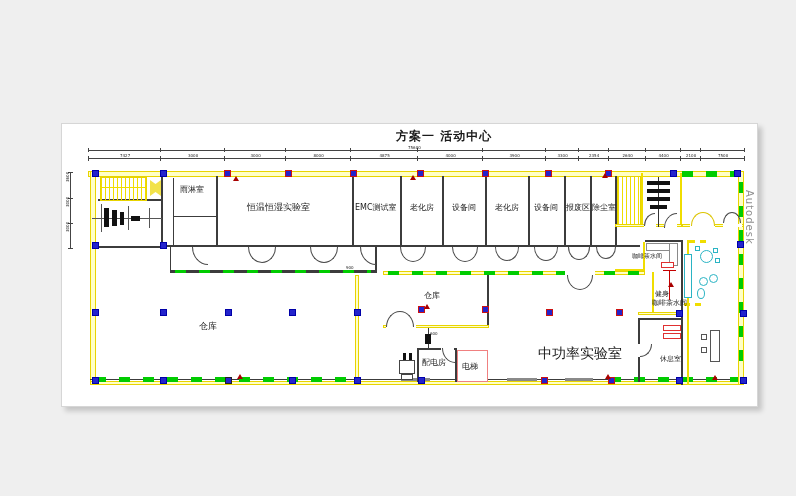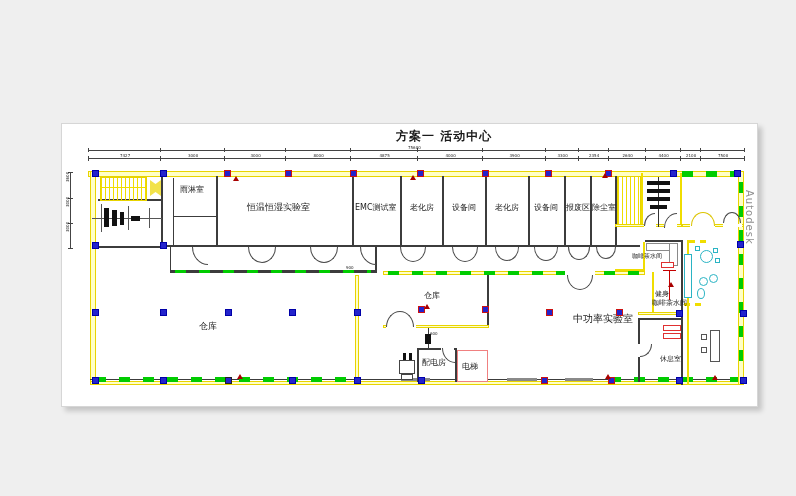--- a/index.html
+++ b/index.html
@@ -182,21 +182,21 @@
   <div class="lbl" style="left:247px;top:203px;font-size:9px;">恒温恒湿实验室</div>
   <div class="lbl" style="left:355px;top:204px;font-size:8px;">EMC测试室</div>
   <div class="lbl" style="left:410px;top:204px;font-size:8px;">老化房</div>
   <div class="lbl" style="left:452px;top:204px;font-size:8px;">设备间</div>
   <div class="lbl" style="left:495px;top:204px;font-size:8px;">老化房</div>
   <div class="lbl" style="left:534px;top:204px;font-size:8px;">设备间</div>
   <div class="lbl" style="left:566px;top:204px;font-size:8px;">报废区</div>
   <div class="lbl" style="left:592px;top:204px;font-size:8px;">除尘室</div>
   <div class="lbl" style="left:199px;top:322px;font-size:9px;">仓库</div>
   <div class="lbl" style="left:424px;top:292px;font-size:8px;">仓库</div>
-  <div class="lbl" style="left:538px;top:314px;font-size:10px;margin-left:35px;">中功率实验室</div>
+  <div class="lbl" style="left:538px;top:346px;font-size:14px;">中功率实验室</div>
   <div class="lbl" style="left:422px;top:359px;font-size:8px;">配电房</div>
   <div class="lbl" style="left:462px;top:363px;font-size:8px;">电梯</div>
   <div class="lbl" style="left:632px;top:253px;font-size:6px;">咖啡茶水间</div>
   <div class="lbl" style="left:655px;top:291px;font-size:7px;">健身</div>
   <div class="lbl" style="left:652px;top:300px;font-size:7px;">咖啡茶水间</div>
   <div class="lbl" style="left:660px;top:356px;font-size:7px;">休息室</div>
 
   <div class="dimnum" style="left:346px;top:265px;">900</div>
   <div class="dimnum" style="left:430px;top:331px;">600</div>
 <div class="col" style="left: 92px; top: 170px;"></div>

